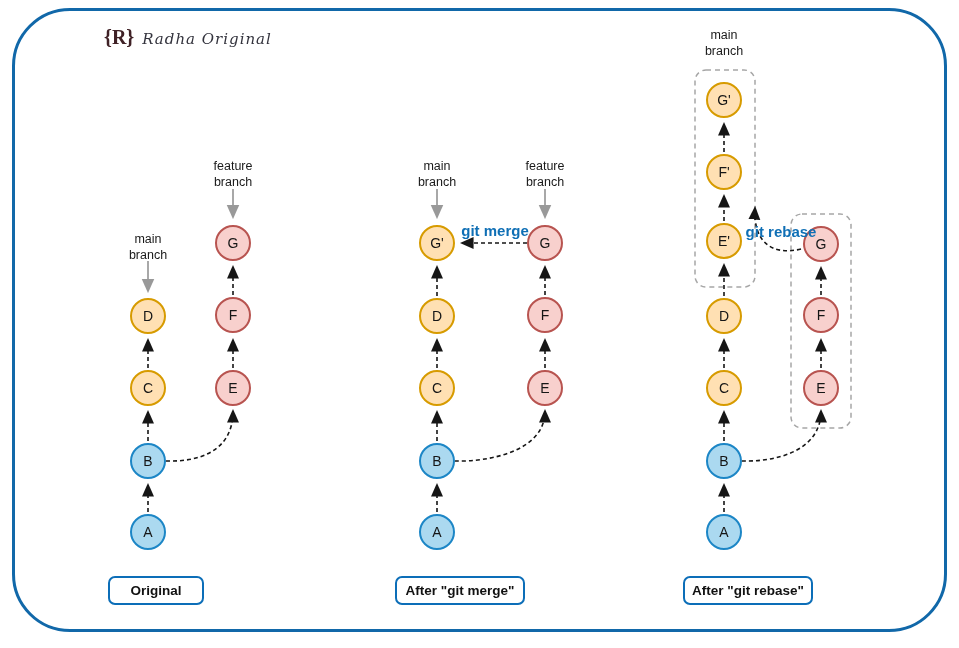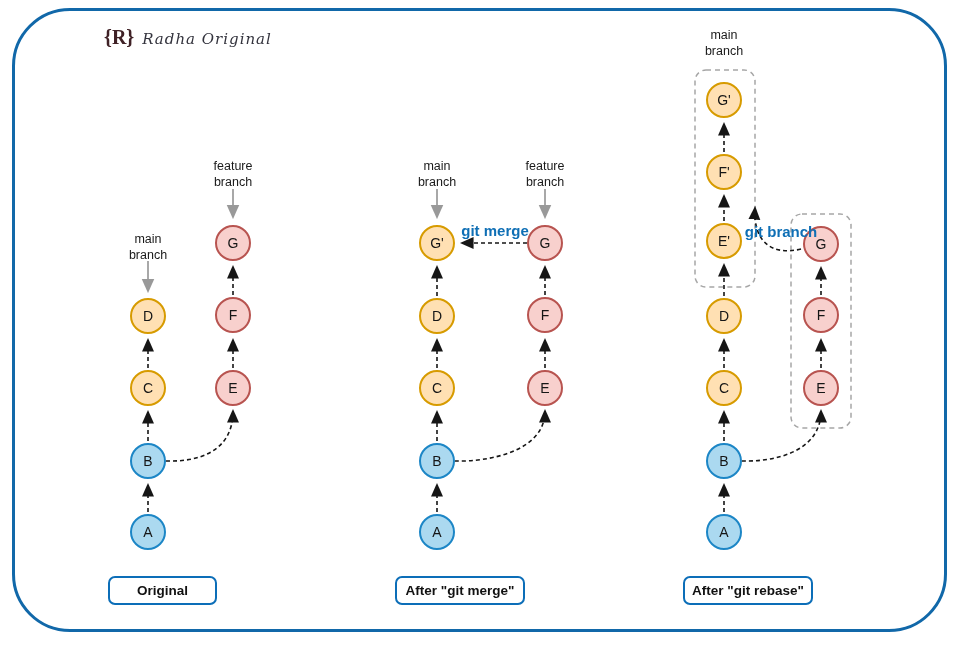--- a/index.html
+++ b/index.html
@@ -110,42 +110,42 @@
 branch</div>
 
   <div class="node n-blue" style="left:130px;top:514px">A</div>
   <div class="node n-blue" style="left:130px;top:443px">B</div>
   <div class="node n-orange" style="left:130px;top:370px">C</div>
   <div class="node n-orange" style="left:130px;top:298px">D</div>
   <div class="node n-pink" style="left:215px;top:370px">E</div>
   <div class="node n-pink" style="left:215px;top:297px">F</div>
   <div class="node n-pink" style="left:215px;top:225px">G</div>
 
-  <div class="caption" style="left:108px;top:576px;width:109px">Original</div>
+  <div class="caption" style="left:108px;top:576px;width:96px">Original</div>
 
   <div class="branch-label" style="left:395px;top:158px">main
 branch</div>
   <div class="branch-label" style="left:503px;top:158px">feature
 branch</div>
   <div class="action-label" style="left:450px;top:222px">git merge</div>
 
   <div class="node n-blue" style="left:419px;top:514px">A</div>
   <div class="node n-blue" style="left:419px;top:443px">B</div>
   <div class="node n-orange" style="left:419px;top:370px">C</div>
   <div class="node n-orange" style="left:419px;top:298px">D</div>
   <div class="node n-orange" style="left:419px;top:225px">G'</div>
   <div class="node n-pink" style="left:527px;top:370px">E</div>
   <div class="node n-pink" style="left:527px;top:297px">F</div>
   <div class="node n-pink" style="left:527px;top:225px">G</div>
 
   <div class="caption" style="left:395px;top:576px;width:130px">After "git merge"</div>
 
   <div class="branch-label" style="left:682px;top:27px">main
 branch</div>
-  <div class="action-label" style="left:736px;top:223px">git branch</div>
+  <div class="action-label" style="left:736px;top:223px">git rebase</div>
 
   <div class="node n-blue" style="left:706px;top:514px">A</div>
   <div class="node n-blue" style="left:706px;top:443px">B</div>
   <div class="node n-orange" style="left:706px;top:370px">C</div>
   <div class="node n-orange" style="left:706px;top:298px">D</div>
   <div class="node n-orange" style="left:706px;top:223px">E'</div>
   <div class="node n-orange" style="left:706px;top:154px">F'</div>
   <div class="node n-orange" style="left:706px;top:82px">G'</div>
   <div class="node n-pink" style="left:803px;top:370px">E</div>
   <div class="node n-pink" style="left:803px;top:297px">F</div>

